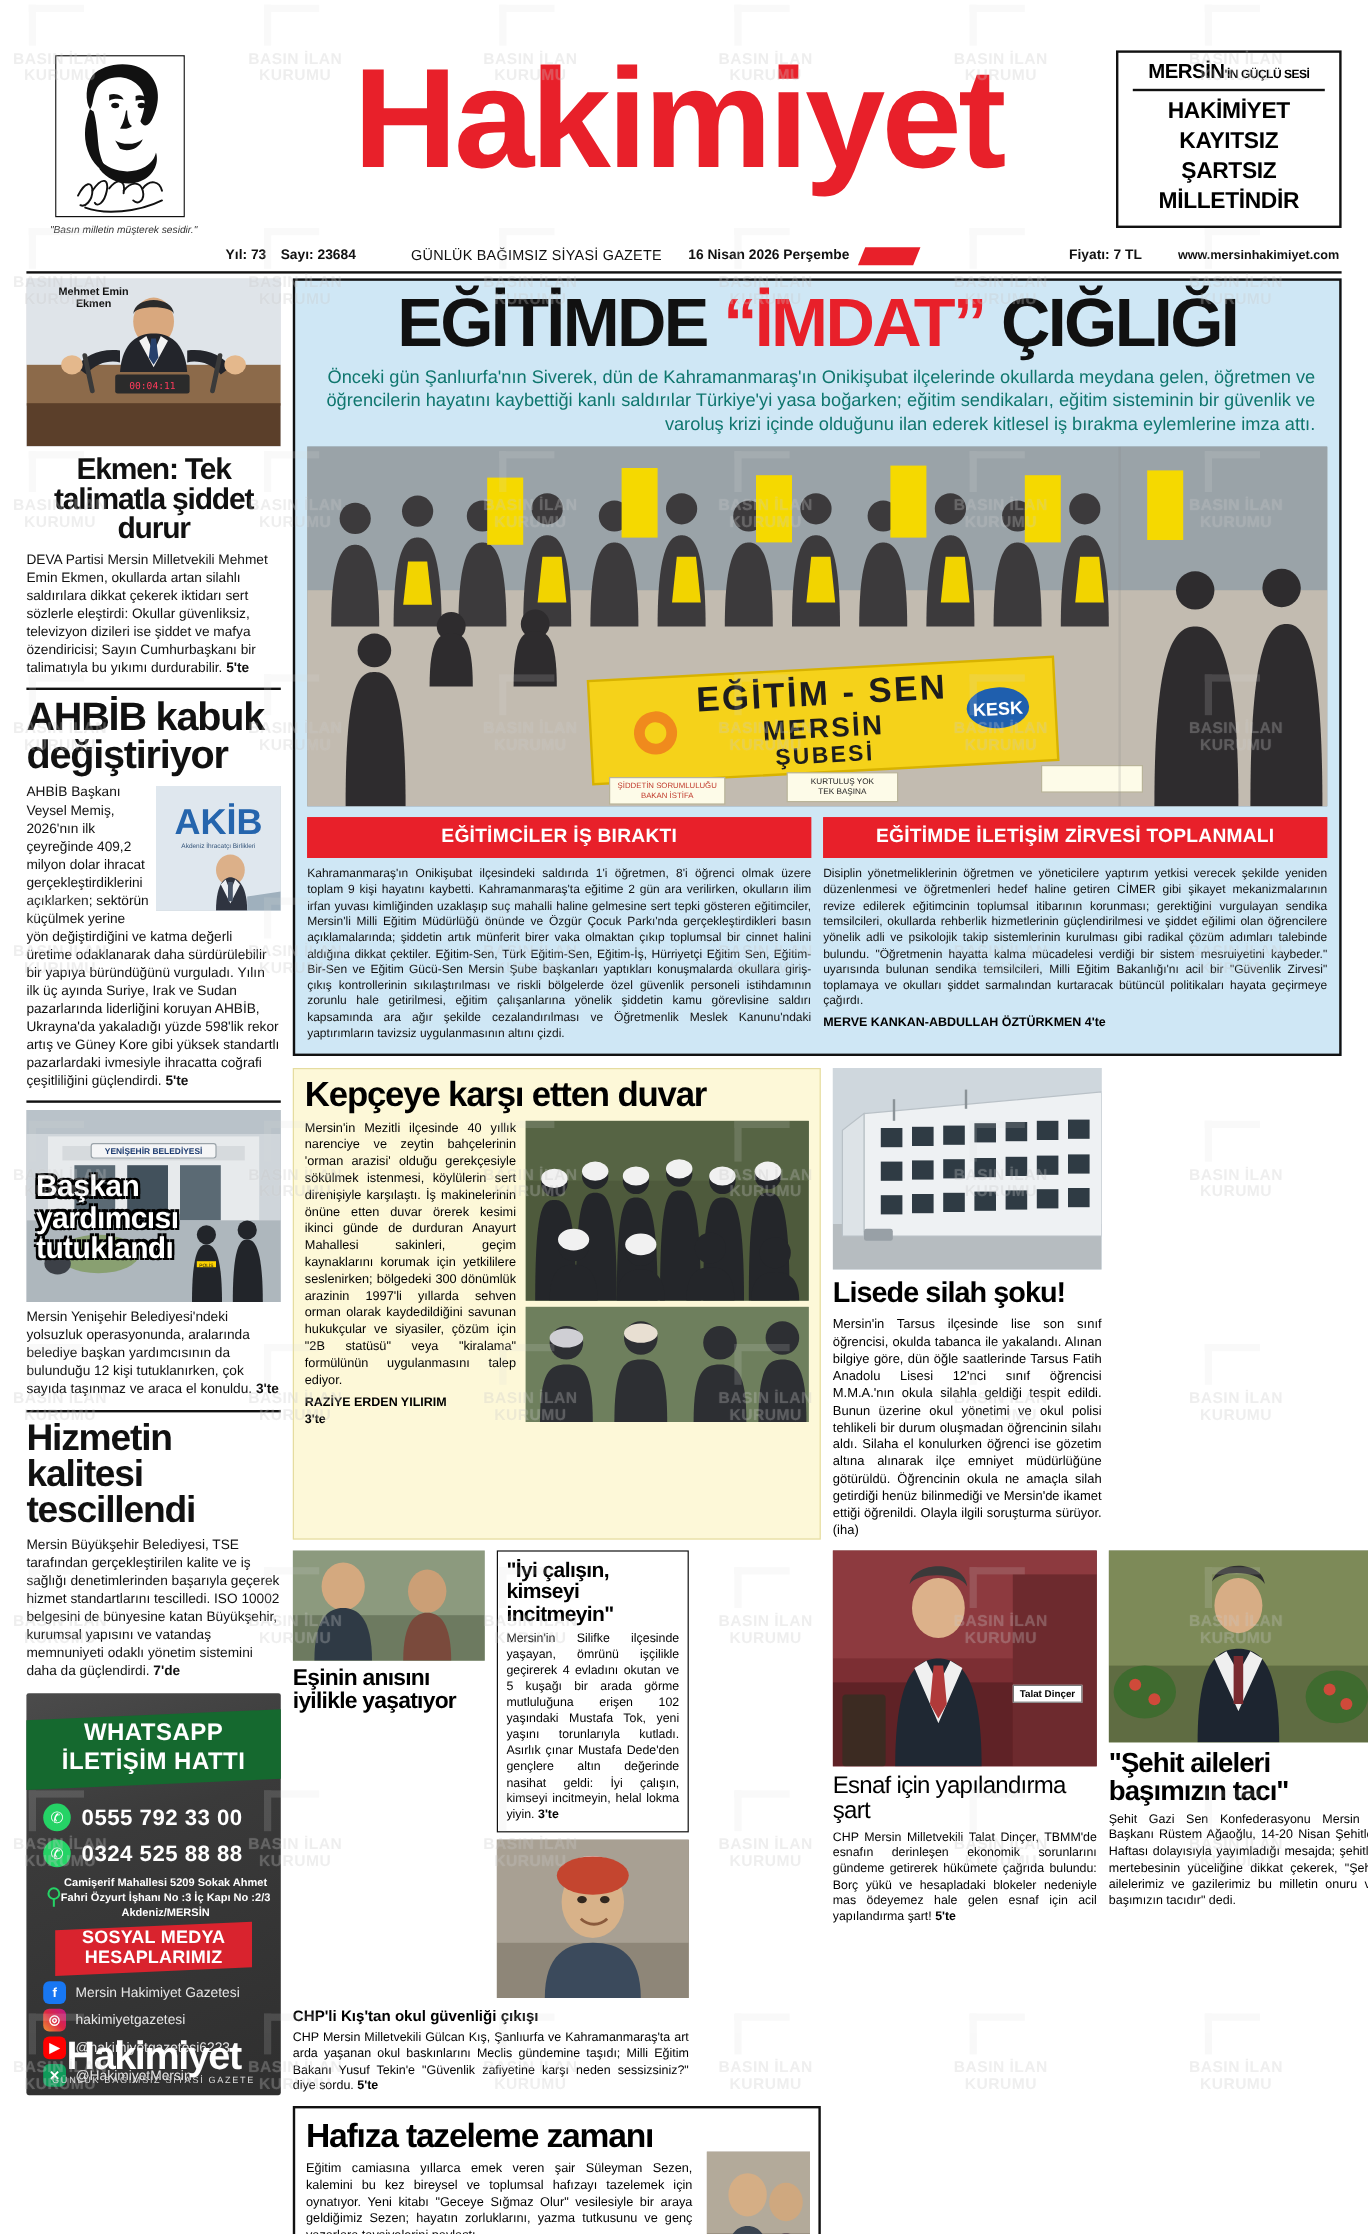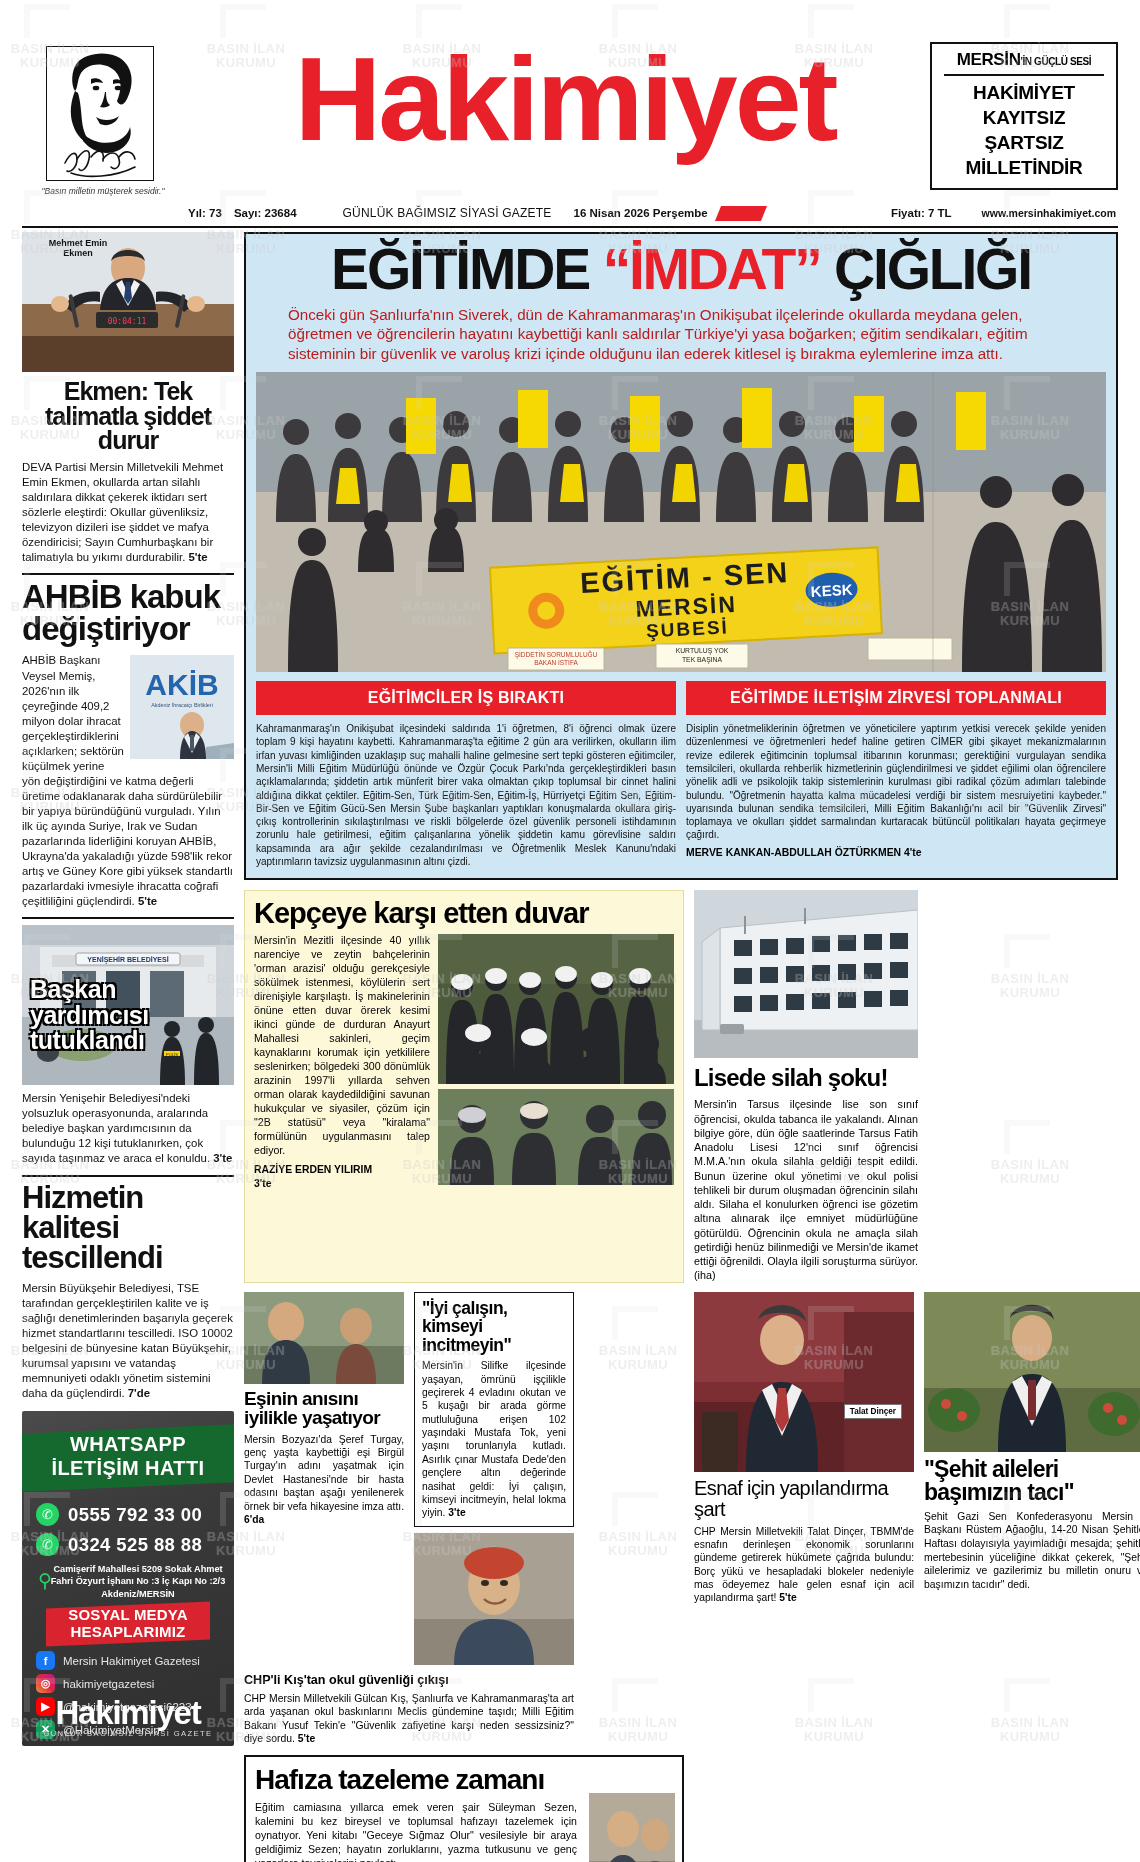--- a/index.html
+++ b/index.html
@@ -137,22 +137,22 @@
   .wa .foot .small{ font-size:7.6px; letter-spacing:1.4px; color:#ddd; margin-top:-3px;}
 
   
   .lead{ width:874px; border:2px solid #111; background:#cfe7f5; padding:8px 10px 10px; }
   .lead h1{
     font-size:57px; font-weight:700; letter-spacing:-2.2px; text-align:center;
     line-height:.96; color:#111;
   }
   .lead h1 em{ color:#e8202a; font-style:normal; }
   .lead .sub{
-    font-size:15.2px; line-height:1.28; text-align:left; color:#b91c1c;
-    margin:8px 32px 9px; font-weight:400;
+    font-size:15.2px; line-height:1.28; text-align:right; color:#0f766e;
+    margin:8px 10px 9px; font-weight:400;
   }
   .lead-photo{ position:relative; width:100%; height:300px; overflow:hidden; background:#8fa3b3; }
 
   .two{ display:flex; gap:10px; margin-top:9px; }
   .two > div{ flex:1; }
   .redbar{
     background:#e8202a; color:#fff; text-align:center; font-weight:700;
     font-size:16px; letter-spacing:.2px; padding:7px 4px; border:1px solid #e8202a;
   }
   .two p{ font-size:10px; line-height:1.33; text-align:justify; margin-top:7px; color:#111;}
@@ -639,21 +639,20 @@
                 <svg width="160" height="92" viewBox="0 0 160 92" preserveAspectRatio="none">
                   <rect width="160" height="92" fill="#8c9a7e"></rect>
                   <rect y="54" width="160" height="38" fill="#6d7a60"></rect>
                   <ellipse cx="42" cy="30" rx="18" ry="20" fill="#d4a97f"></ellipse>
                   <path d="M18 92 C18 56 30 48 42 48 C54 48 66 56 66 92 Z" fill="#2f3a45"></path>
                   <ellipse cx="112" cy="34" rx="16" ry="18" fill="#cb9f76"></ellipse>
                   <path d="M92 92 C92 60 102 52 112 52 C122 52 132 60 132 92 Z" fill="#7a4a3c"></path>
                 </svg>
               </div>
               <h3>Eşinin anısını iyilikle yaşatıyor</h3>
-              <p><span>Mersin Bozyazı'da Şeref Turgay, genç yaşta kaybettiği eşi Birgül Turgay'ın adını yaşatmak için Devlet Hastanesi'nde bir hasta odasını baştan aşağı yenilenerek örnek bir vefa hikayesine imza attı.</span> <b>6'da</b></p>
             </div>
 
             <div>
               <div class="iyi">
                 <h3>"İyi çalışın, kimseyi incitmeyin"</h3>
                 <p><span>Mersin'in Silifke ilçesinde yaşayan, ömrünü işçilikle geçirerek 4 evladını okutan ve 5 kuşağı bir arada görme mutluluğuna erişen 102 yaşındaki Mustafa Tok, yeni yaşını torunlarıyla kutladı. Asırlık çınar Mustafa Dede'den gençlere altın değerinde nasihat geldi: İyi çalışın, kimseyi incitmeyin, helal lokma yiyin.</span> <b>3'te</b></p>
               </div>
               <div style="width:160px;height:132px;margin-top:6px;overflow:hidden;background:#8d8373">
                 <svg width="160" height="132" viewBox="0 0 160 132" preserveAspectRatio="none">
                   <rect width="160" height="132" fill="#a8a093"></rect>

